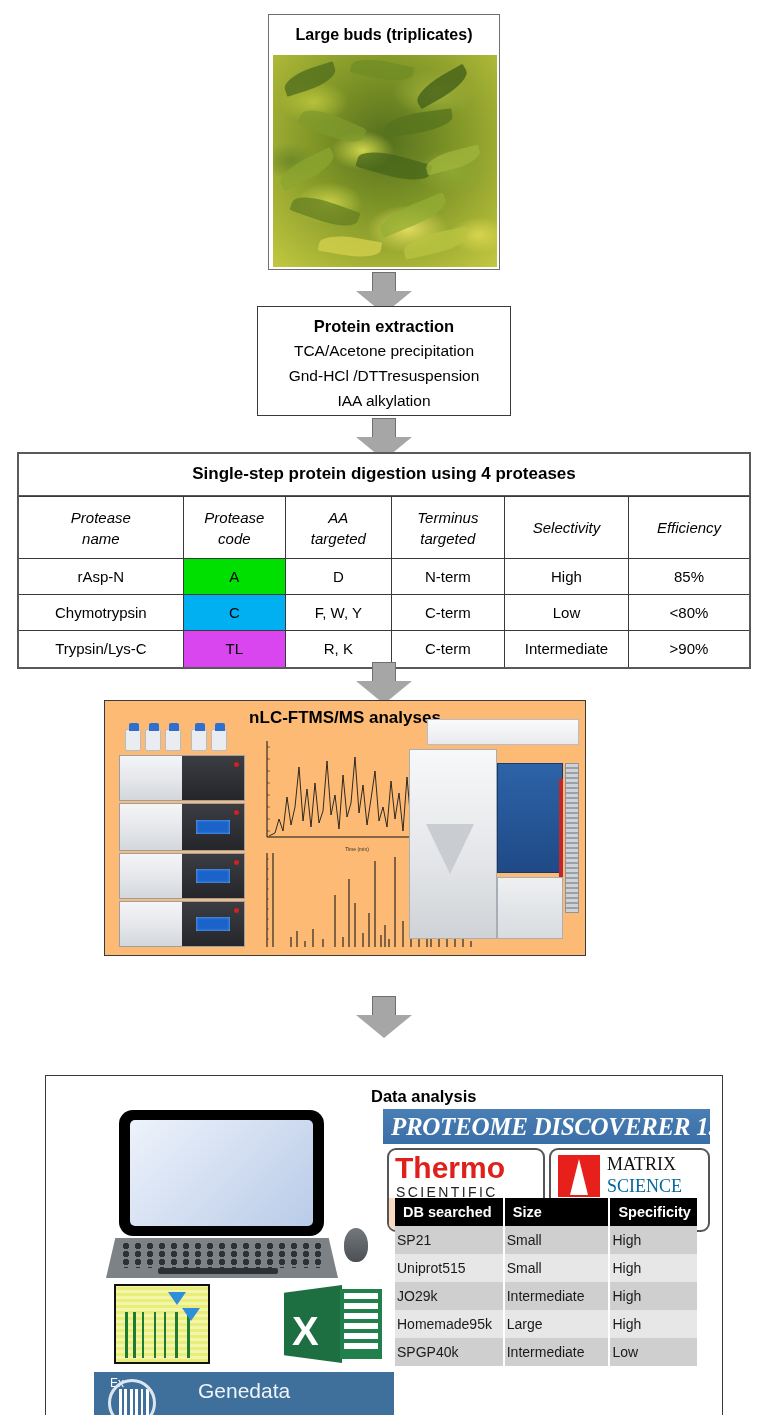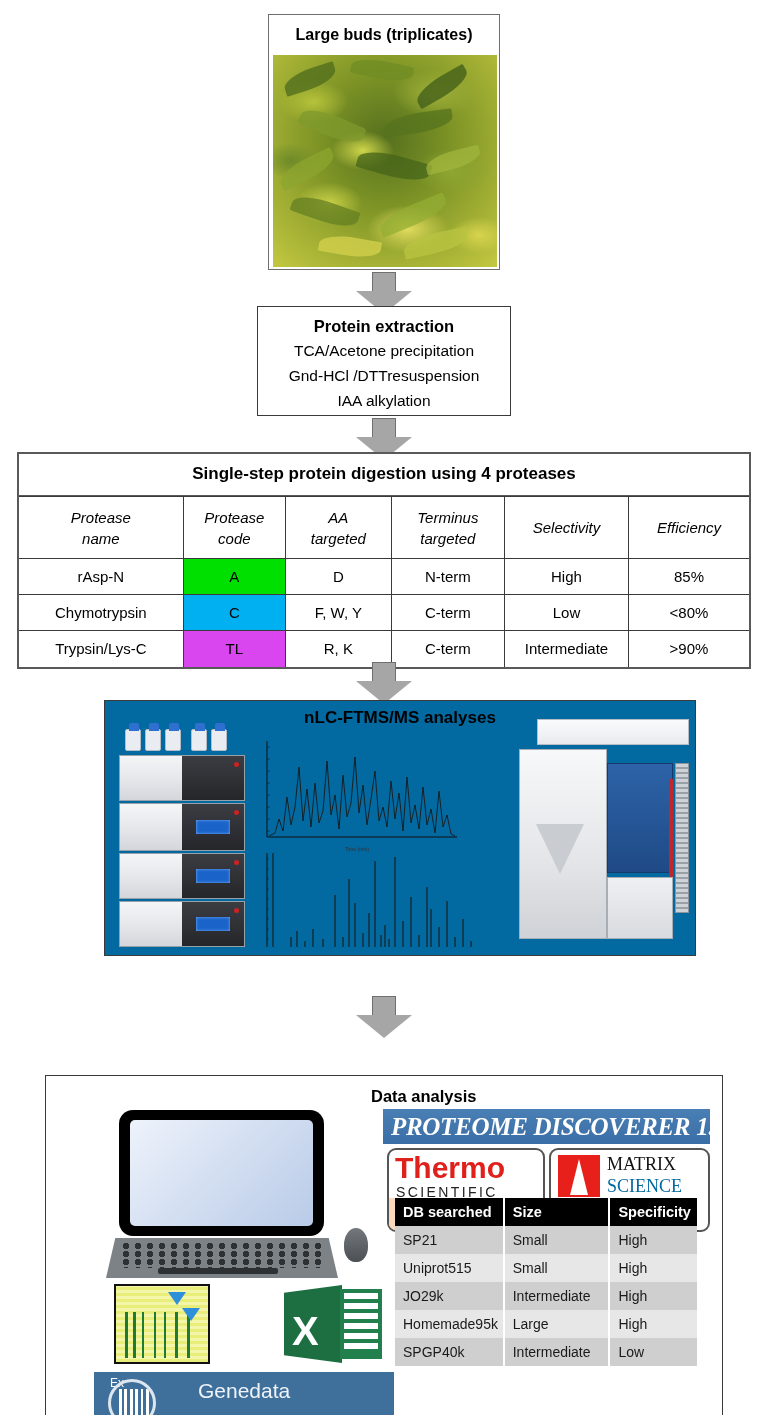--- a/index.html
+++ b/index.html
@@ -147,23 +147,23 @@
   }
   table.prot th:first-child, table.prot td:first-child { border-left: none; }
   table.prot th:last-child,  table.prot td:last-child  { border-right: none; }
   table.prot tr:last-child td { border-bottom: none; }
   .code-cell { font-weight: normal; }
 
   
   #step-lcms {
     position: absolute;
     left: 104px; top: 700px;
-    width: 592px; height: 256px;
+    width: 482px; height: 256px;
     border: 1.5px solid #3a3a3a;
-    background: #0369a1;
+    background: #fdba74;
     overflow: hidden;
   }
   #lcms-title {
     position: absolute;
     left: 0; right: 0; top: 7px;
     text-align: center;
     font-weight: bold;
     font-size: 17px;
     color: #000;
   }
@@ -508,21 +508,21 @@
   .db-table th {
     background: #000; color: #fff;
     text-align: left;
     font-weight: bold;
     padding: 6px 8px;
     font-size: 14.5px;
     border-right: 2px solid #fff;
   }
   .db-table th:last-child { border-right: none; }
   .db-table td {
-    padding: 6px 8px;
+    padding: 6px 2px;
     color: #1a1a1a;
     border-right: 2px solid #fff;
   }
   .db-table td:last-child { border-right: none; }
   .db-table tr.odd td  { background: #cfcfcf; }
   .db-table tr.even td { background: #e7e7e7; }
 </style>
 </head>
 <body>
 

